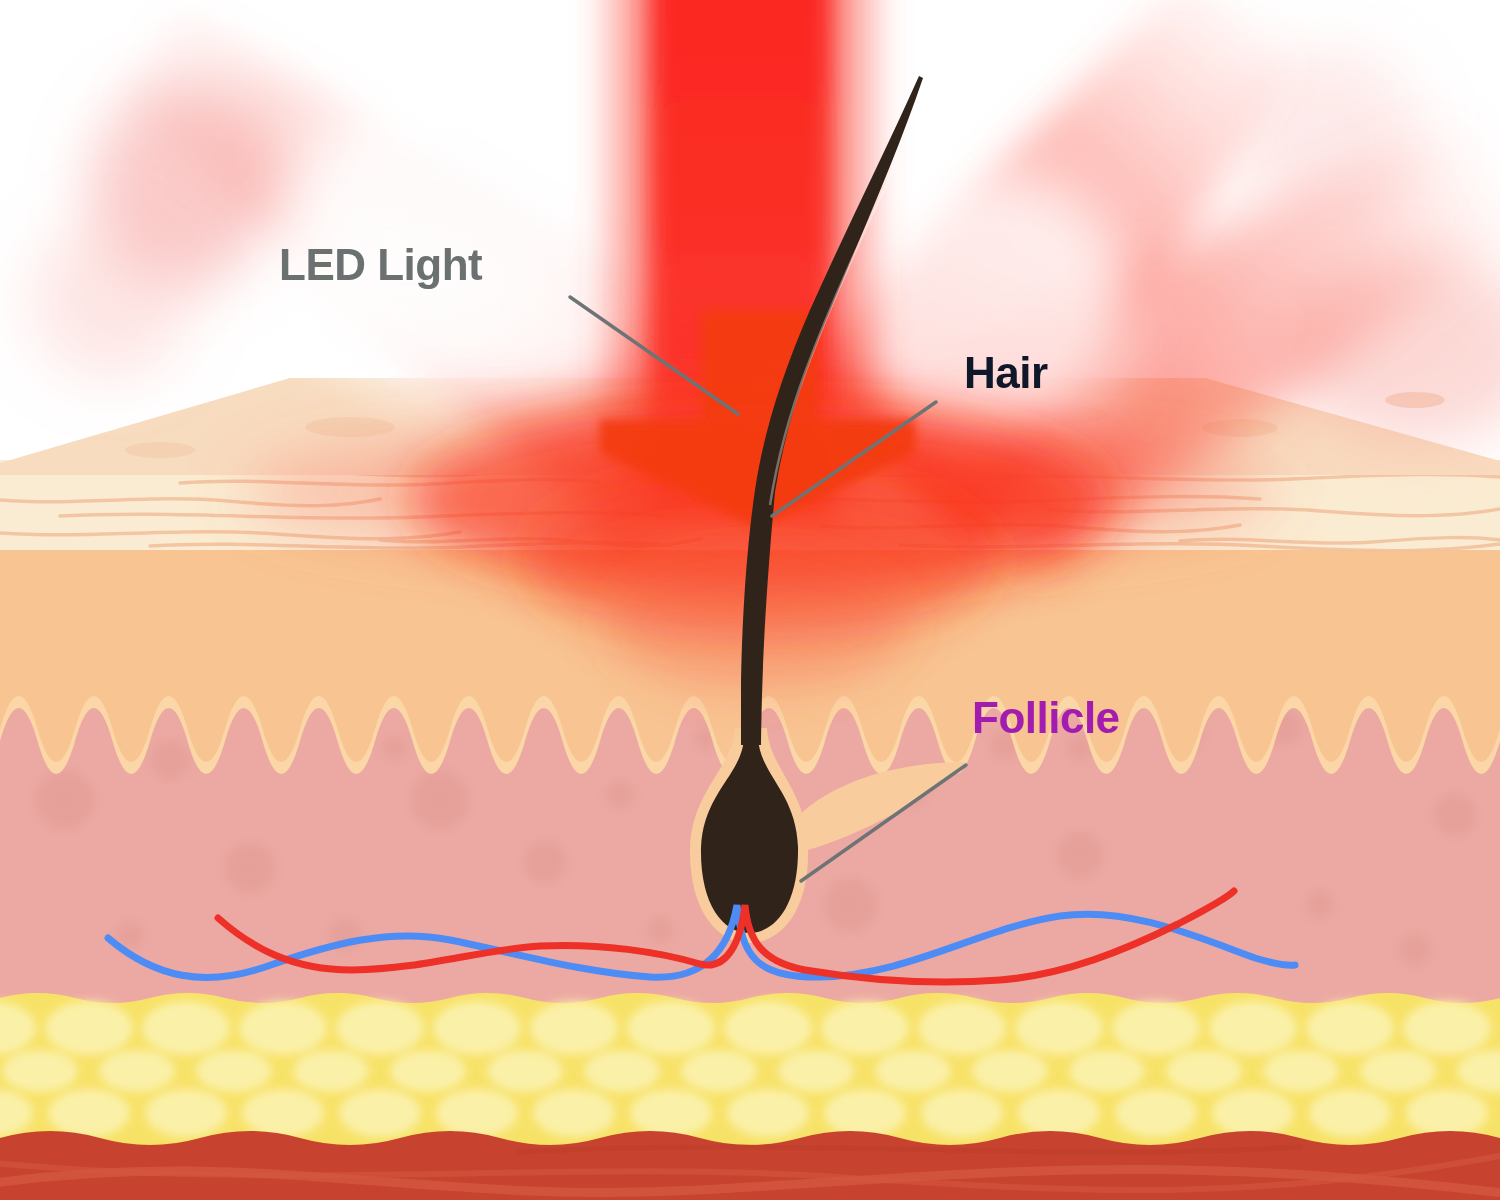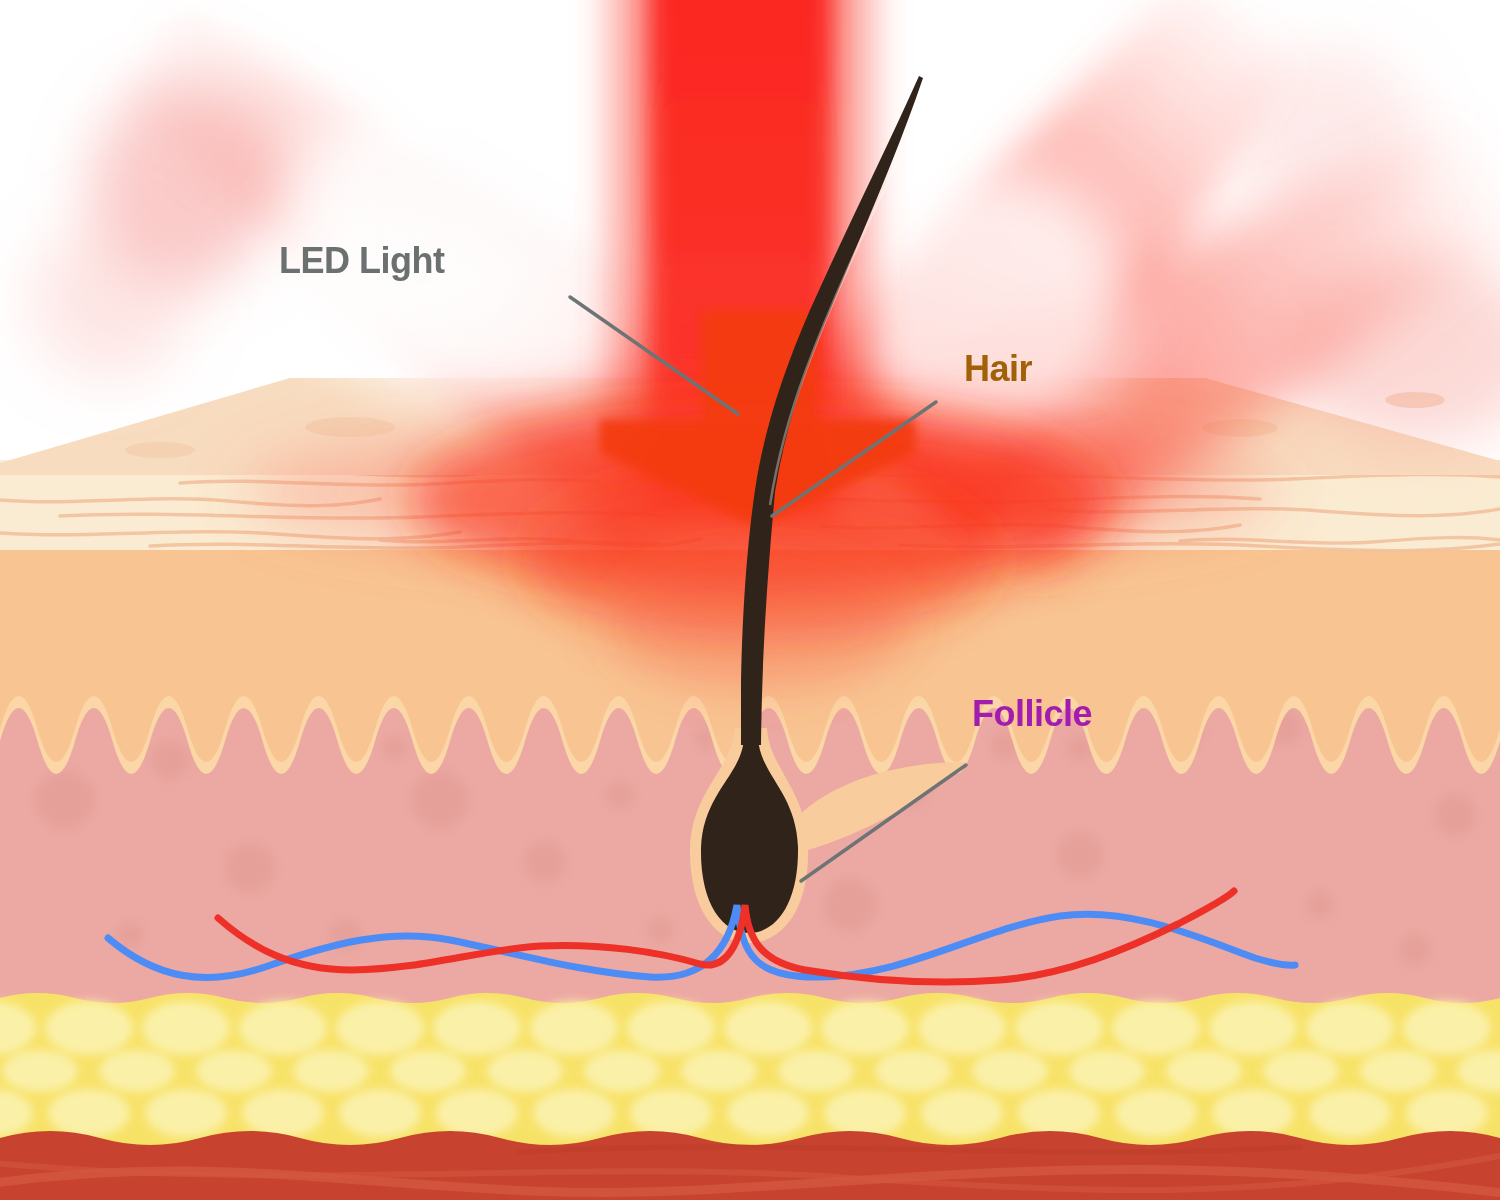--- a/index.html
+++ b/index.html
@@ -2,21 +2,21 @@
 <html><head>
 <meta charset="utf-8">
 <style>
   html,body{margin:0;padding:0;background:#ffffff;}
   .stage{
     position:relative;width:1500px;height:1200px;overflow:hidden;background:#ffffff;
     font-family:"Liberation Sans", sans-serif;
   }
   .stage svg{position:absolute;left:0;top:0;}
   .lbl{
-    position:absolute;line-height:1;font-weight:600;font-size:36px;
+    position:absolute;line-height:1;font-weight:600;font-size:44px;
     letter-spacing:-0.5px;white-space:nowrap;user-select:none;
   }
   #lbl-led{left:279px;top:243px;}
   #lbl-hair{left:964px;top:351px;}
   #lbl-follicle{left:972px;top:696px;}
 </style>
 </head>
 <body>
 
 <div class="stage">
@@ -231,16 +231,16 @@
   <path d="M898,160 C864,232 832,300 806,370 C789,416 777,460 770,505" fill="none" stroke="rgba(255,255,255,0.35)" stroke-width="2.5"></path>
 
   <g fill="none" stroke-width="3.5" stroke-linecap="round">
     <line x1="570" y1="297" x2="738" y2="414" stroke="#6e7475"></line>
     <line x1="936" y1="402" x2="772" y2="516" stroke="#6e7475"></line>
     <line x1="966" y1="765" x2="801" y2="881" stroke="#6e7475"></line>
   </g>
 </svg>
 
 <div class="lbl" id="lbl-led" style="color: rgb(107, 112, 113);">LED Light</div>
-<div class="lbl" id="lbl-hair" style="color: #a16207; text-align: right;">Hair</div>
+<div class="lbl" id="lbl-hair" style="color: #0f172a; text-align: right;">Hair</div>
 <div class="lbl" id="lbl-follicle" style="color: #a21caf;">Follicle</div>
 
 </div>
 
 </body></html>

